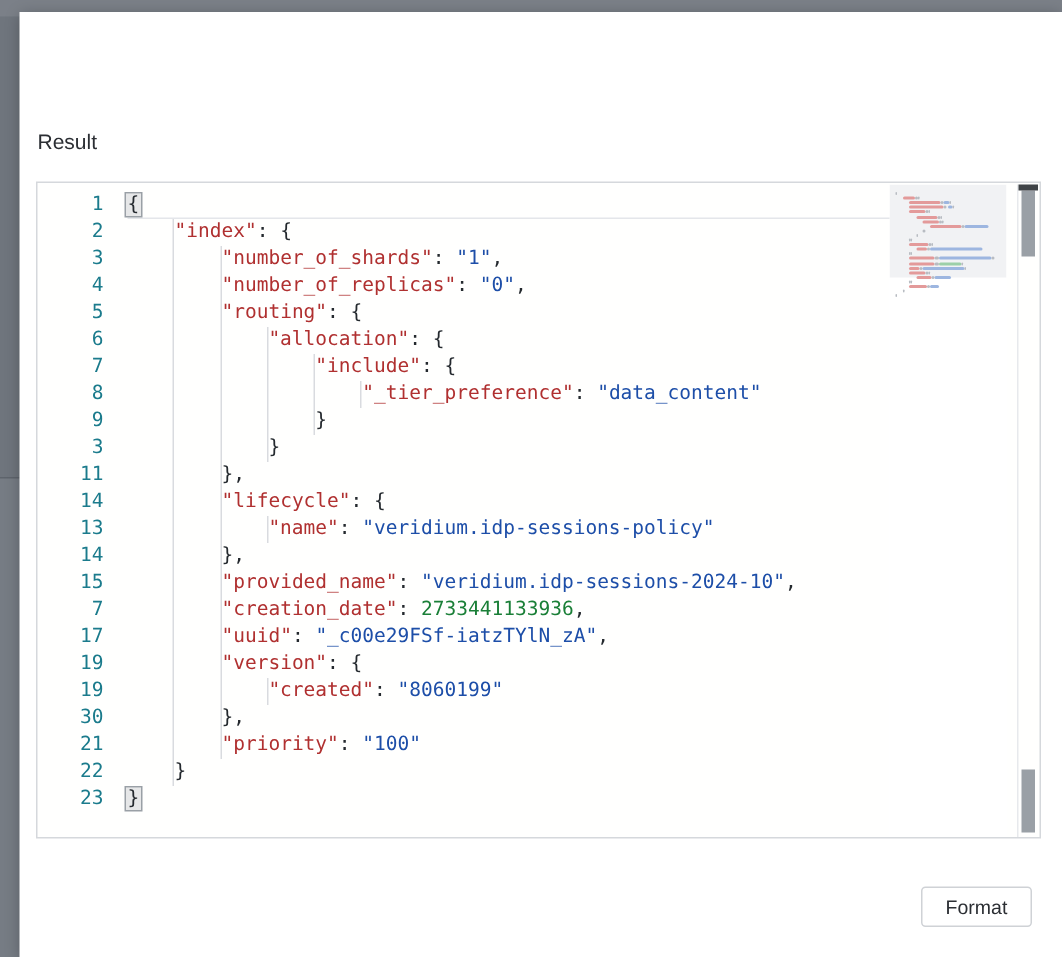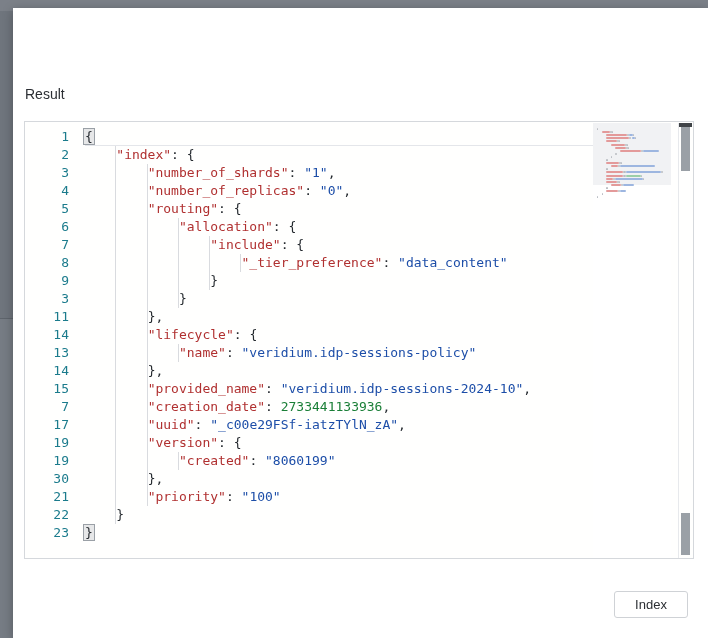--- a/index.html
+++ b/index.html
@@ -374,15 +374,15 @@
     <div class="guide" style="left: 90.28px; top: 24px; height: 378px;"></div>
         <div class="guide" style="left: 121.56px; top: 42px; height: 342px;"></div>
         <div class="guide" style="left: 152.84px; top: 96px; height: 90px;"></div>
         <div class="guide" style="left: 184.12px; top: 114px; height: 54px;"></div>
         <div class="guide" style="left: 215.4px; top: 132px; height: 18px;"></div>
         <div class="guide" style="left: 152.84px; top: 222px; height: 18px;"></div>
         <div class="guide" style="left: 152.84px; top: 330px; height: 18px;"></div>
       </div>
   </div>
 
-  <div id="format-button">Index</div>
+  <div id="format-button">Format</div>
 
 </div>
 
 </body></html>

